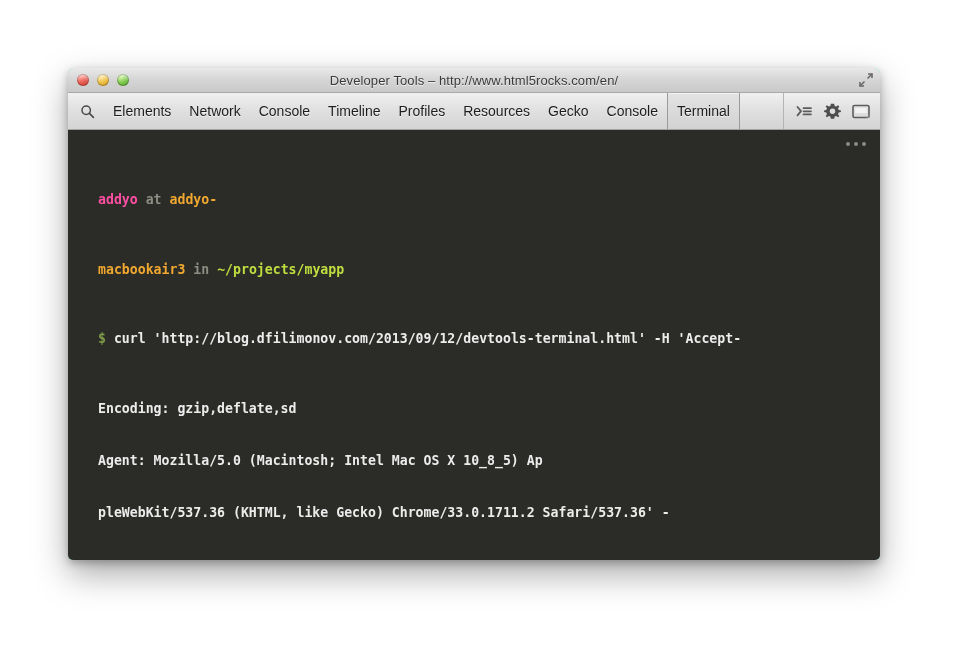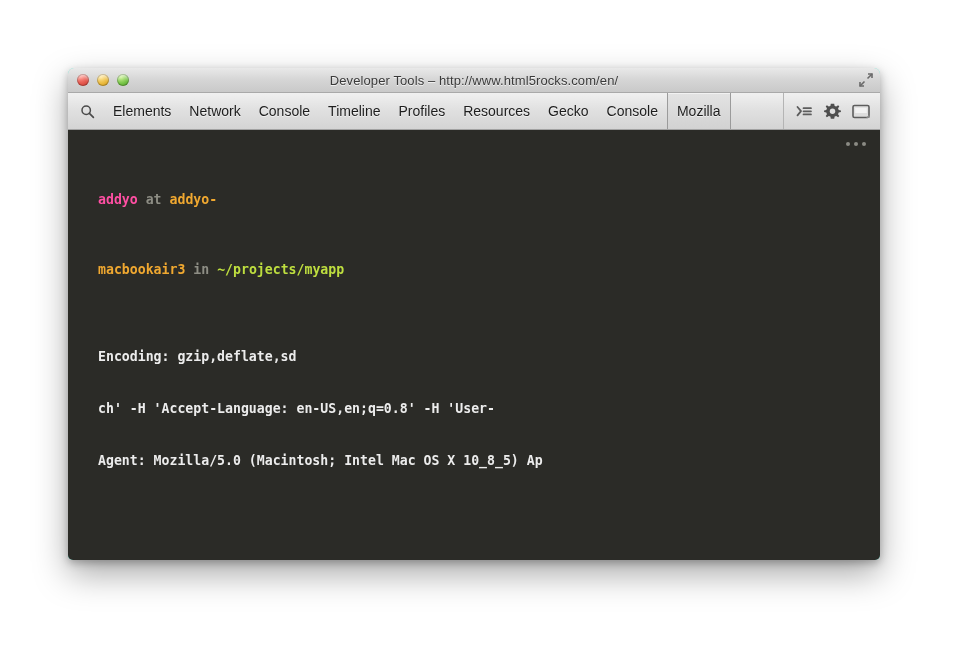--- a/index.html
+++ b/index.html
@@ -212,21 +212,21 @@
         <div class="tab">
             <span>Resources</span>
           </div>
         <div class="tab">
             <span>Gecko</span>
           </div>
         <div class="tab">
             <span>Console</span>
           </div>
         <div class="tab selected">
-            <span>Mozilla</span>
+            <span>Terminal</span>
           </div>
       </div>
 
       <div class="toolbar-icons">
         <div class="tb-icon">
           <svg width="17" height="15" viewBox="0 0 17 15">
             <path d="M1.5 3 L5 7.2 L1.5 11.4" fill="none" stroke="#5d5d5d" stroke-width="1.8" stroke-linecap="round" stroke-linejoin="round"></path>
             <line x1="7.5" y1="4.2" x2="15" y2="4.2" stroke="#5d5d5d" stroke-width="1.7" stroke-linecap="round"></line>
             <line x1="7.5" y1="7.3" x2="15" y2="7.3" stroke="#5d5d5d" stroke-width="1.7" stroke-linecap="round"></line>
             <line x1="7.5" y1="10.4" x2="15" y2="10.4" stroke="#5d5d5d" stroke-width="1.7" stroke-linecap="round"></line>
@@ -255,24 +255,25 @@
         <span></span>
         <span></span>
       </div>
 
       <div class="term-content">
 
         <div class="line"><span class="c-user">addyo</span> <span class="c-conn">at</span> <span class="c-host">addyo-</span></div>
 
         <div class="line"><span class="c-host">macbookair3</span> <span class="c-conn">in</span> <span class="c-path">~/projects/myapp</span></div>
 
+        <div class="line"><span class="c-prompt">$</span> <span class="c-out">curl 'http://blog.dfilimonov.com/2013/09/12/devtools-terminal.html' -H 'Accept-</span></div>
 
         <div class="line"><span class="c-out">Encoding: gzip,deflate,sd</span></div>
-        <div class="line"><span class="c-out">ch' -H 'Accept-Language: en-US,en;q=0.8' -H 'User-</span></div>
         <div class="line"><span class="c-out">Agent: Mozilla/5.0 (Macintosh; Intel Mac OS X 10_8_5) Ap</span></div>
+        <div class="line"><span class="c-out">pleWebKit/537.36 (KHTML, like Gecko) Chrome/33.0.1711.2 Safari/537.36' -</span></div>
         
         
         
         
         
         
         
 
         
 

